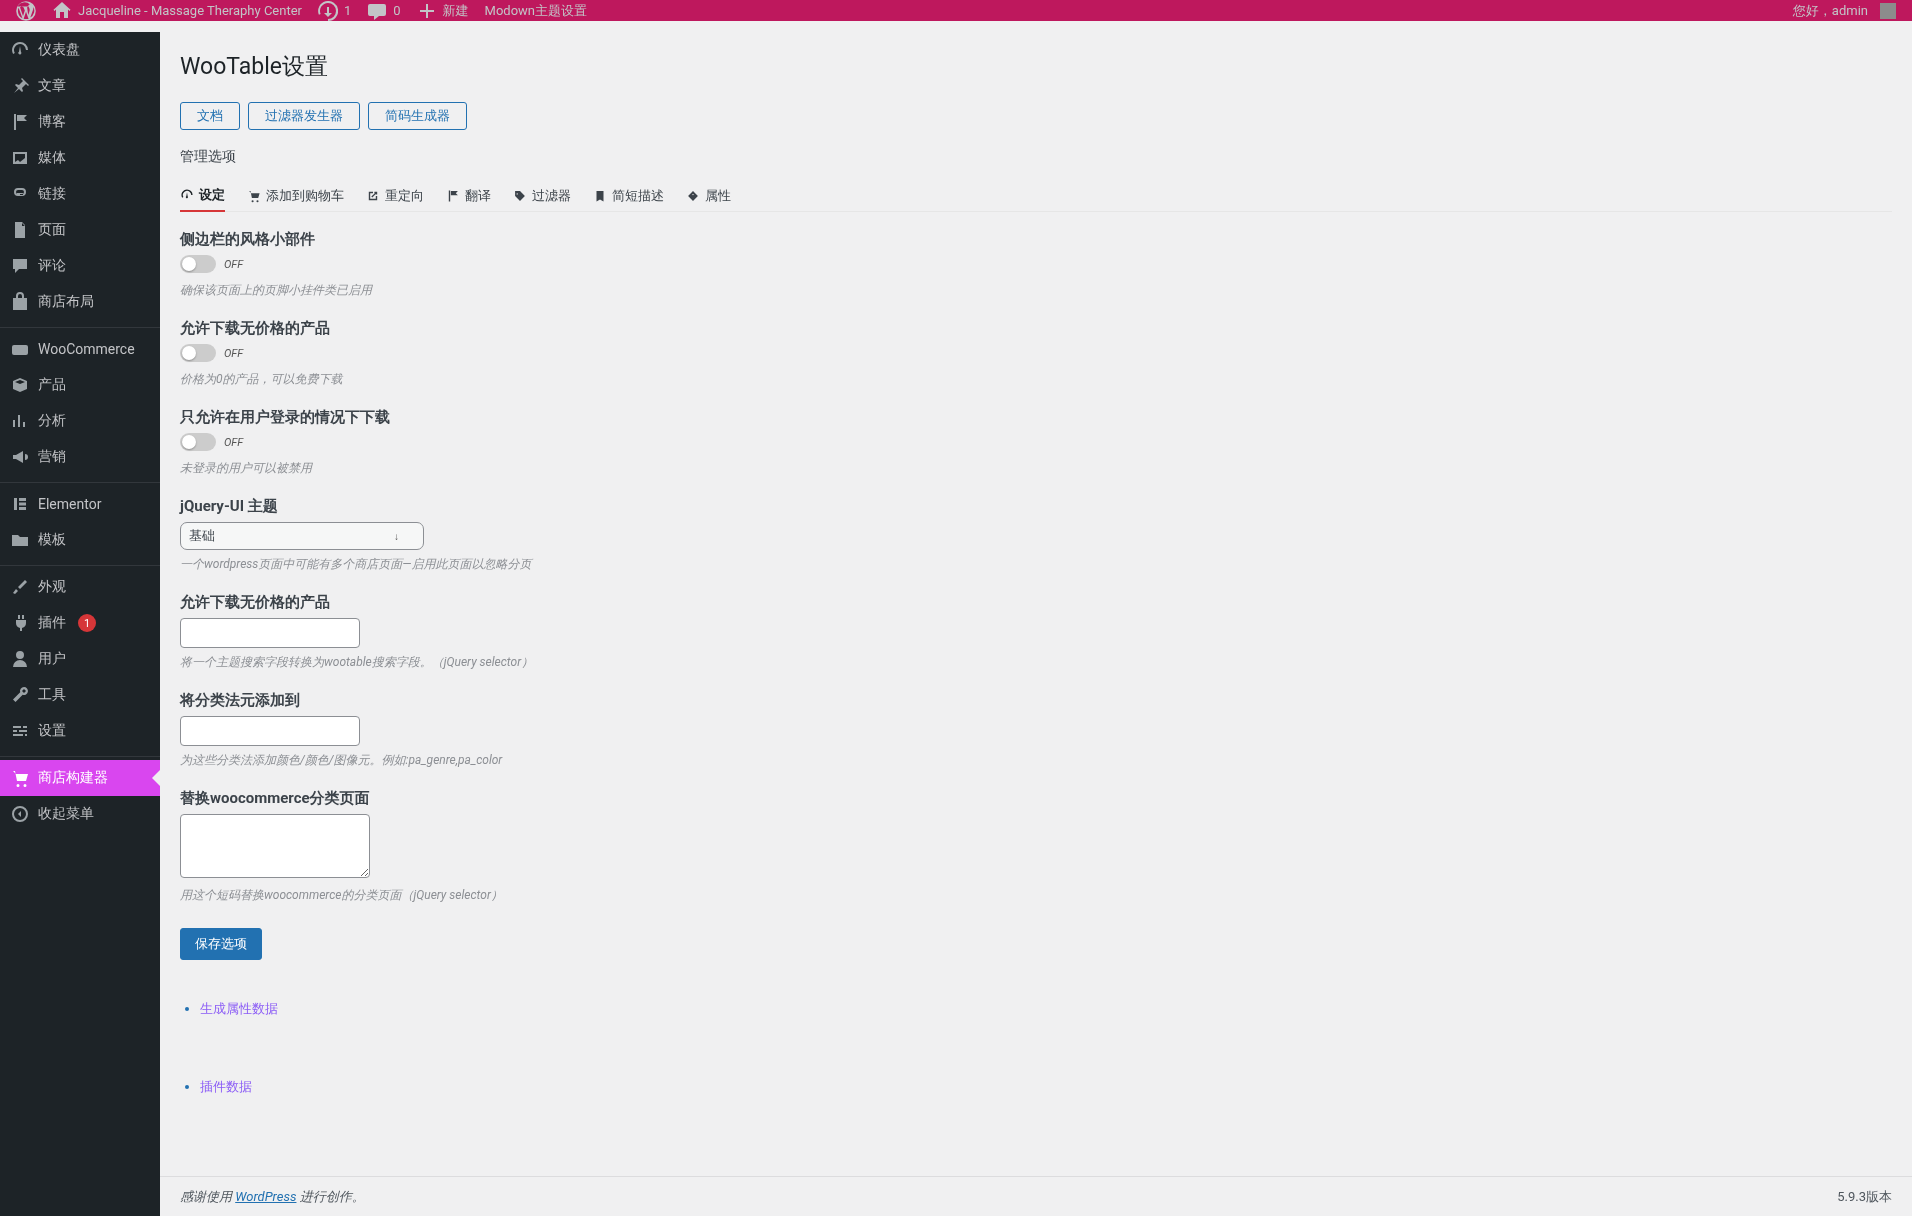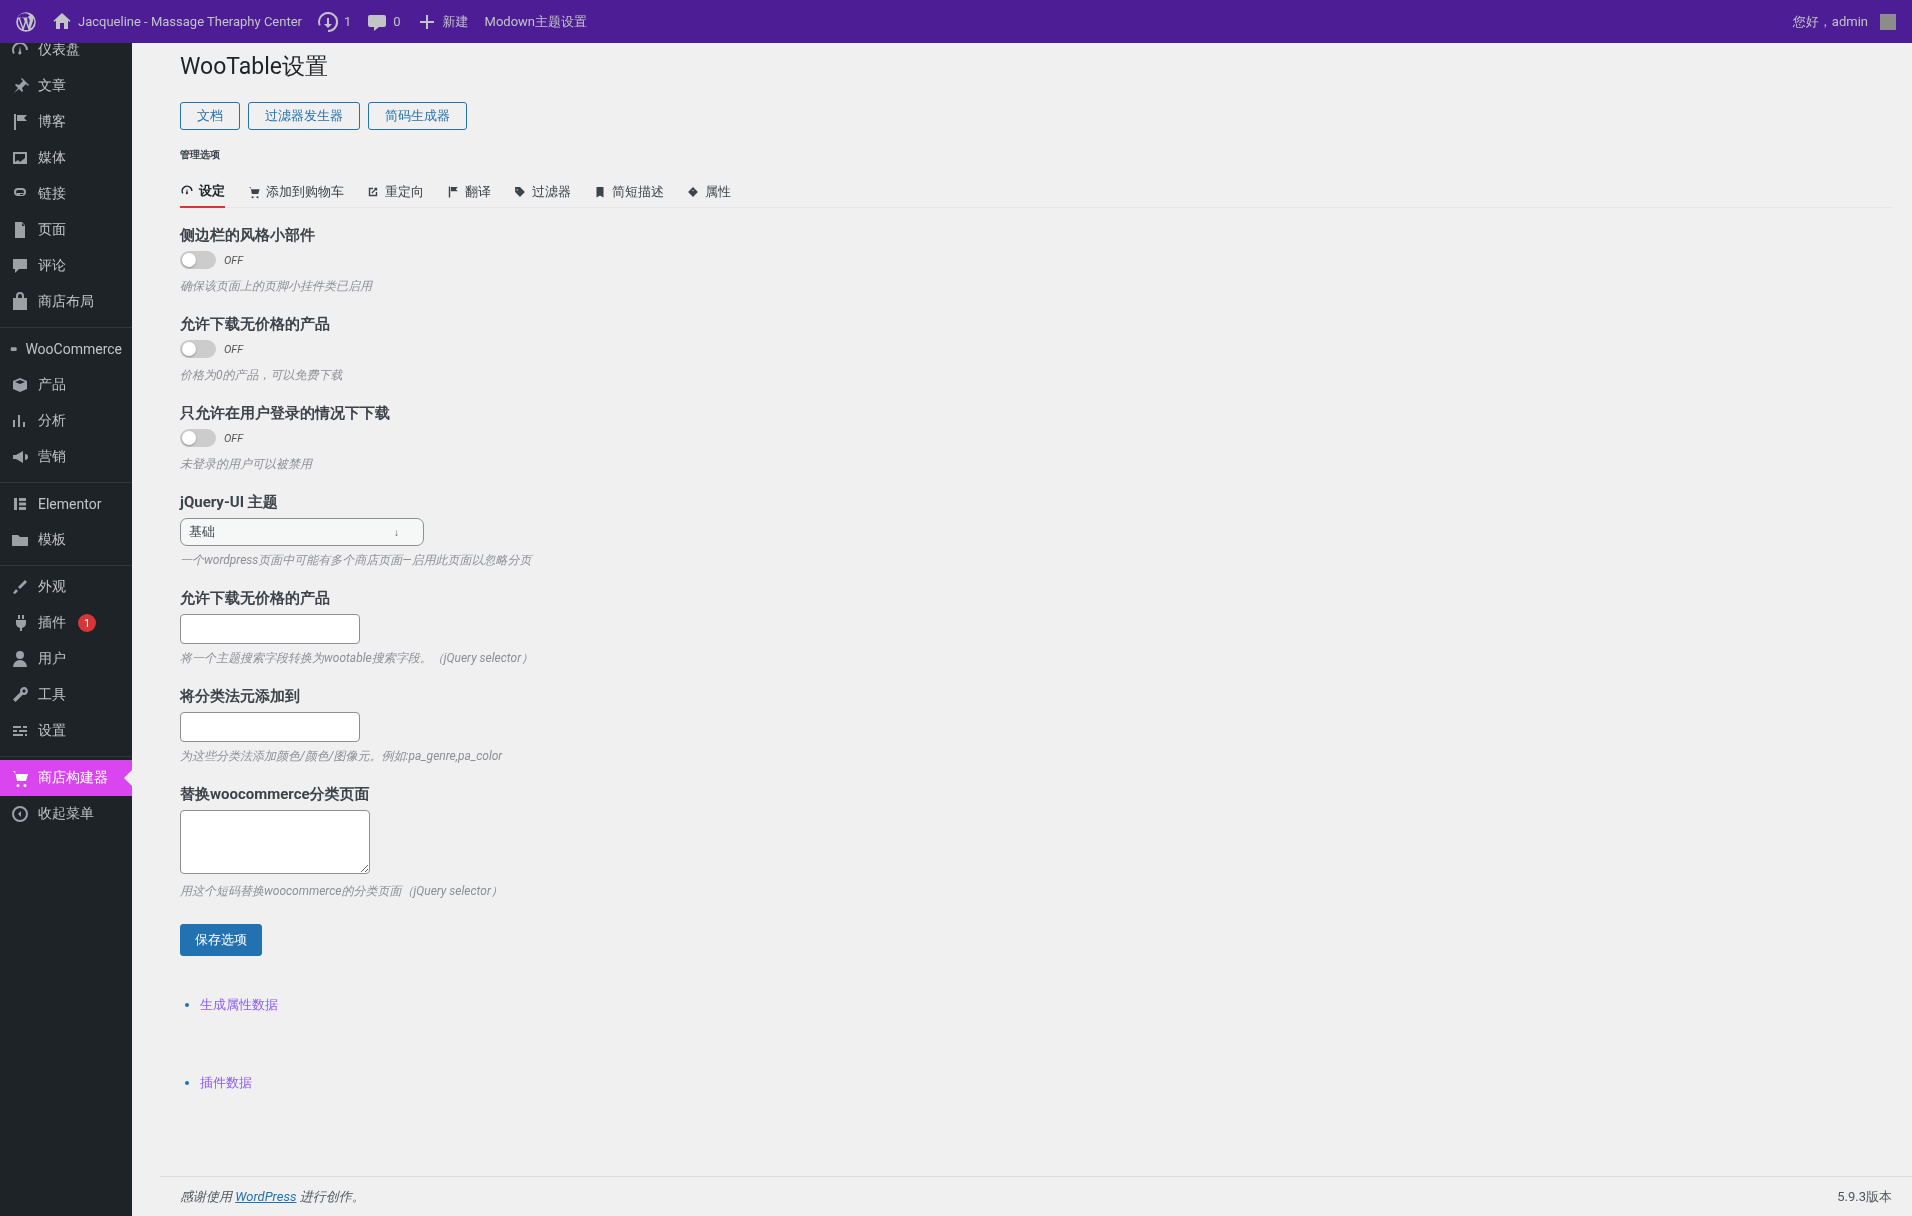--- a/index.html
+++ b/index.html
@@ -1,42 +1,42 @@
 <!DOCTYPE html>
 <html><head>
   <meta charset="utf-8">
   <style>
     * { margin: 0; padding: 0; box-sizing: border-box; }
     body { font-family: -apple-system, BlinkMacSystemFont, "Segoe UI", Roboto, sans-serif; font-size: 13px; background: #f0f0f1; color: #3c434a; }
 
     
-    .toolbar { height: 43px; background: #4c1d95; color: #c3c4c7; display: flex; align-items: center; padding: 0 8px; font-size: 13px; position: fixed; top: 0; left: 0; right: 0; z-index: 100; }
+    .toolbar { height: 21px; background: #be185d; color: #c3c4c7; display: flex; align-items: center; padding: 0 8px; font-size: 13px; position: fixed; top: 0; left: 0; right: 0; z-index: 100; }
     .toolbar-item { display: flex; align-items: center; padding: 0 8px; height: 32px; cursor: pointer; gap: 6px; }
     .toolbar-spacer { flex: 1; }
     .toolbar .icon { width: 20px; height: 20px; display: inline-flex; align-items: center; justify-content: center; fill: currentColor; }
     .avatar-box { width: 16px; height: 16px; background: #8c8c8c; display: inline-block; margin-left: 6px; }
 
     
-    .sidebar { width: 132px; background: #1d2327; color: #c3c4c7; position: fixed; top: 32px; bottom: 0; left: 0; overflow-y: auto; font-size: 14px; }
+    .sidebar { width: 160px; background: #1d2327; color: #c3c4c7; position: fixed; top: 32px; bottom: 0; left: 0; overflow-y: auto; font-size: 14px; }
     .menu-item { display: flex; align-items: center; gap: 8px; padding: 8px 10px; cursor: pointer; }
     .menu-item .micon { width: 20px; height: 20px; display: inline-flex; align-items: center; justify-content: center; fill: currentColor; color: rgba(240,246,252,.6); }
     .menu-item.current { background: #d946ef; color: #fff; position: relative; }
     .menu-item.current .micon { color: #fff; }
     .menu-item.current::after { content: ''; position: absolute; right: 0; top: 50%; margin-top: -8px; border: 8px solid transparent; border-right-color: #f0f0f1; }
     .menu-sep { height: 5px; border-bottom: 1px solid #32373c; margin: 3px 0; }
     .badge { background: #d63638; color: #fff; border-radius: 9px; min-width: 18px; height: 18px; display: inline-flex; align-items: center; justify-content: center; font-size: 11px; padding: 0 5px; margin-left: 4px; }
 
     
     .main { margin-left: 160px; margin-top: 32px; padding: 10px 20px 60px; min-height: calc(100vh - 80px); }
     h1.page-title { font-size: 23px; font-weight: 400; margin: 9px 0 20px; color: #1d2327; }
 
     .top-buttons { display: flex; gap: 8px; margin-bottom: 18px; }
     .btn-outline { border: 1px solid #2271b1; color: #2271b1; background: transparent; padding: 4px 16px; font-size: 13px; border-radius: 3px; cursor: pointer; }
 
-    h2.section-title { font-size: 10px; font-weight: 700; margin: 8px 0 14px; }
+    h2.section-title { font-size: 14px; font-weight: 400; margin: 8px 0 14px; }
 
     
     .tabs { border-bottom: 1px solid #e6e6e6; display: flex; gap: 22px; margin-bottom: 18px; font-size: 13px; }
     .tab { padding: 6px 0; cursor: pointer; display: flex; align-items: center; gap: 5px; }
     .tab.active { border-bottom: 2px solid #d63638; color: #1d2327; font-weight: 600; margin-bottom: -1px; }
     .tab .ticon { width: 14px; height: 14px; fill: currentColor; }
 
     .field { margin-bottom: 20px; max-width: 640px; }
     .field-label { font-weight: 700; font-size: 15px; margin-bottom: 6px; display: block; }
     .field-desc { font-style: italic; color: #8c8f94; font-size: 12px; margin-top: 6px; }

